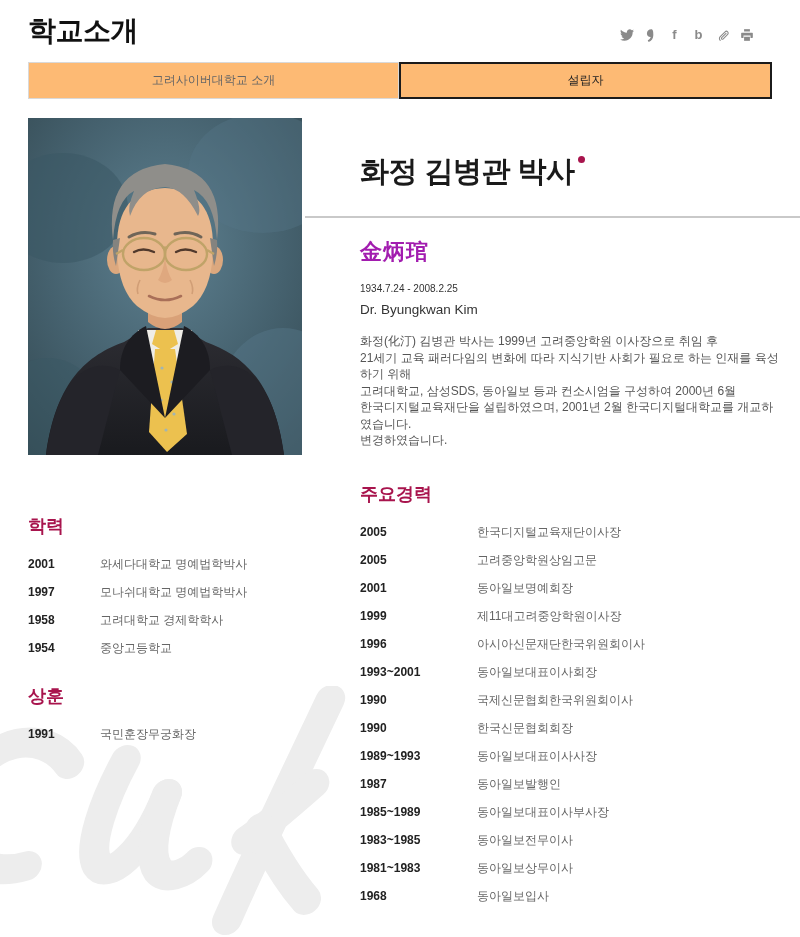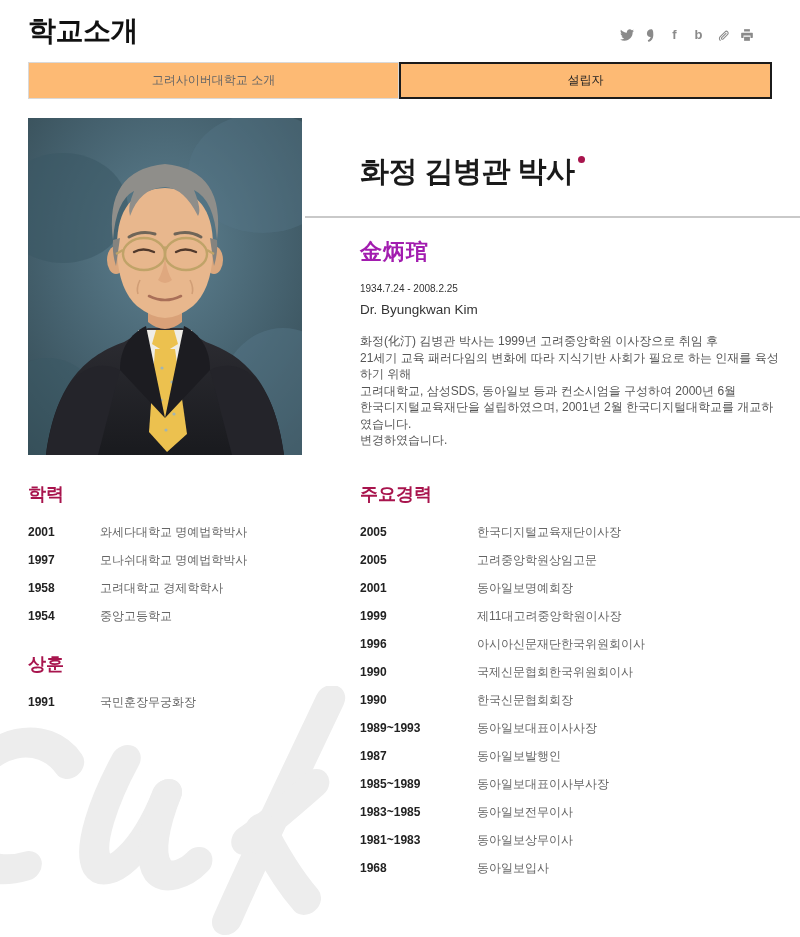--- a/index.html
+++ b/index.html
@@ -41,21 +41,21 @@
     background:#c9c9c9; z-index:1; }
   .hanja-name { position:absolute; left:360px; top:237px; font-size:22px; color:#a21caf;
     font-weight:bold; letter-spacing:1px; z-index:2; }
   .life-dates { position:absolute; left:360px; top:283px; font-size:10px; color:#333; z-index:2; }
   .eng-name   { position:absolute; left:360px; top:302px; font-size:13.5px; color:#333; z-index:2; }
   .bio { position:absolute; left:360px; top:333px; width:420px; font-size:12px;
     line-height:16.5px; color:#555; z-index:2; }
 
   
   .columns { position:absolute; left:28px; top:482px; width:744px; display:flex; z-index:2; }
-  .col-left { width:332px; flex:none; }
+  .col-left { width:332px; flex:none;margin-top:32px; }
   .col-right { flex:1; }
   .sec-heading { font-size:18px; font-weight:bold; color:#a8144d; margin-bottom:20px; }
   .sec-heading.gap-top { margin-top:30px; }
   .row { display:flex; margin-bottom:16px; font-size:12px; line-height:12px;gap:32px; }
   .row .yr { font-weight:bold; color:#222; flex:none; }
   .col-left .yr { width:40px; }
   .col-right .yr { width:85px; }
   .row .tx { color:#666; }
 </style>
 </head>
@@ -232,20 +232,24 @@
     </div>
     <div class="row">
       <span class="yr">1999</span>
       <span class="tx">제11대고려중앙학원이사장</span>
     </div>
     <div class="row">
       <span class="yr">1996</span>
       <span class="tx">아시아신문재단한국위원회이사</span>
     </div>
     <div class="row">
+      <span class="yr">1993~2001</span>
+      <span class="tx">동아일보대표이사회장</span>
+    </div>
+    <div class="row">
       <span class="yr">1990</span>
       <span class="tx">국제신문협회한국위원회이사</span>
     </div>
     <div class="row">
       <span class="yr">1990</span>
       <span class="tx">한국신문협회회장</span>
     </div>
     <div class="row">
       <span class="yr">1989~1993</span>
       <span class="tx">동아일보대표이사사장</span>

